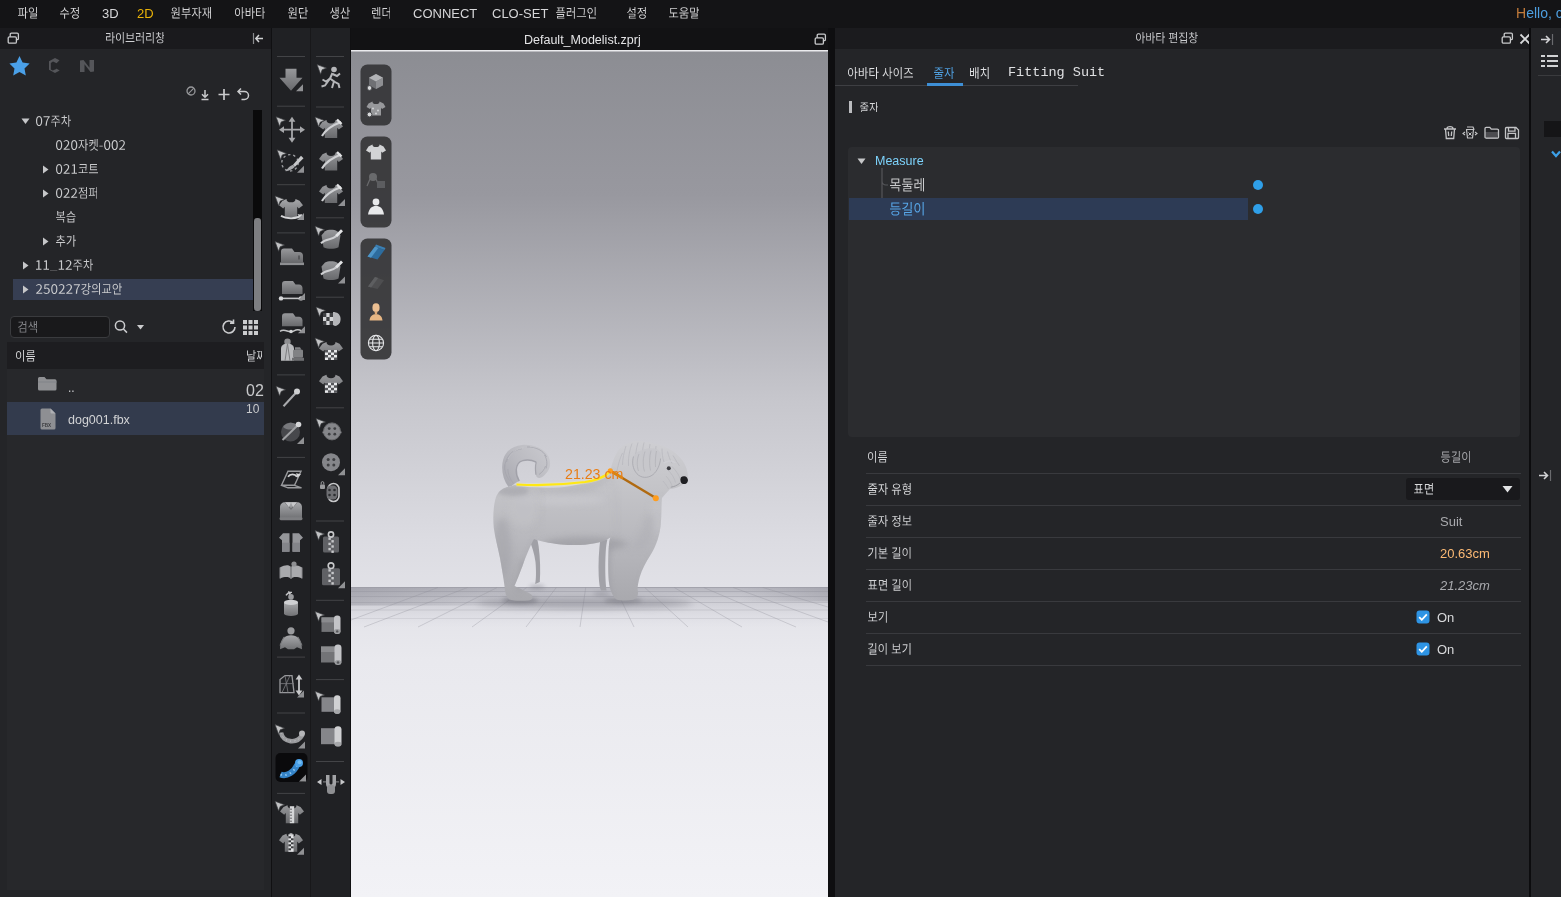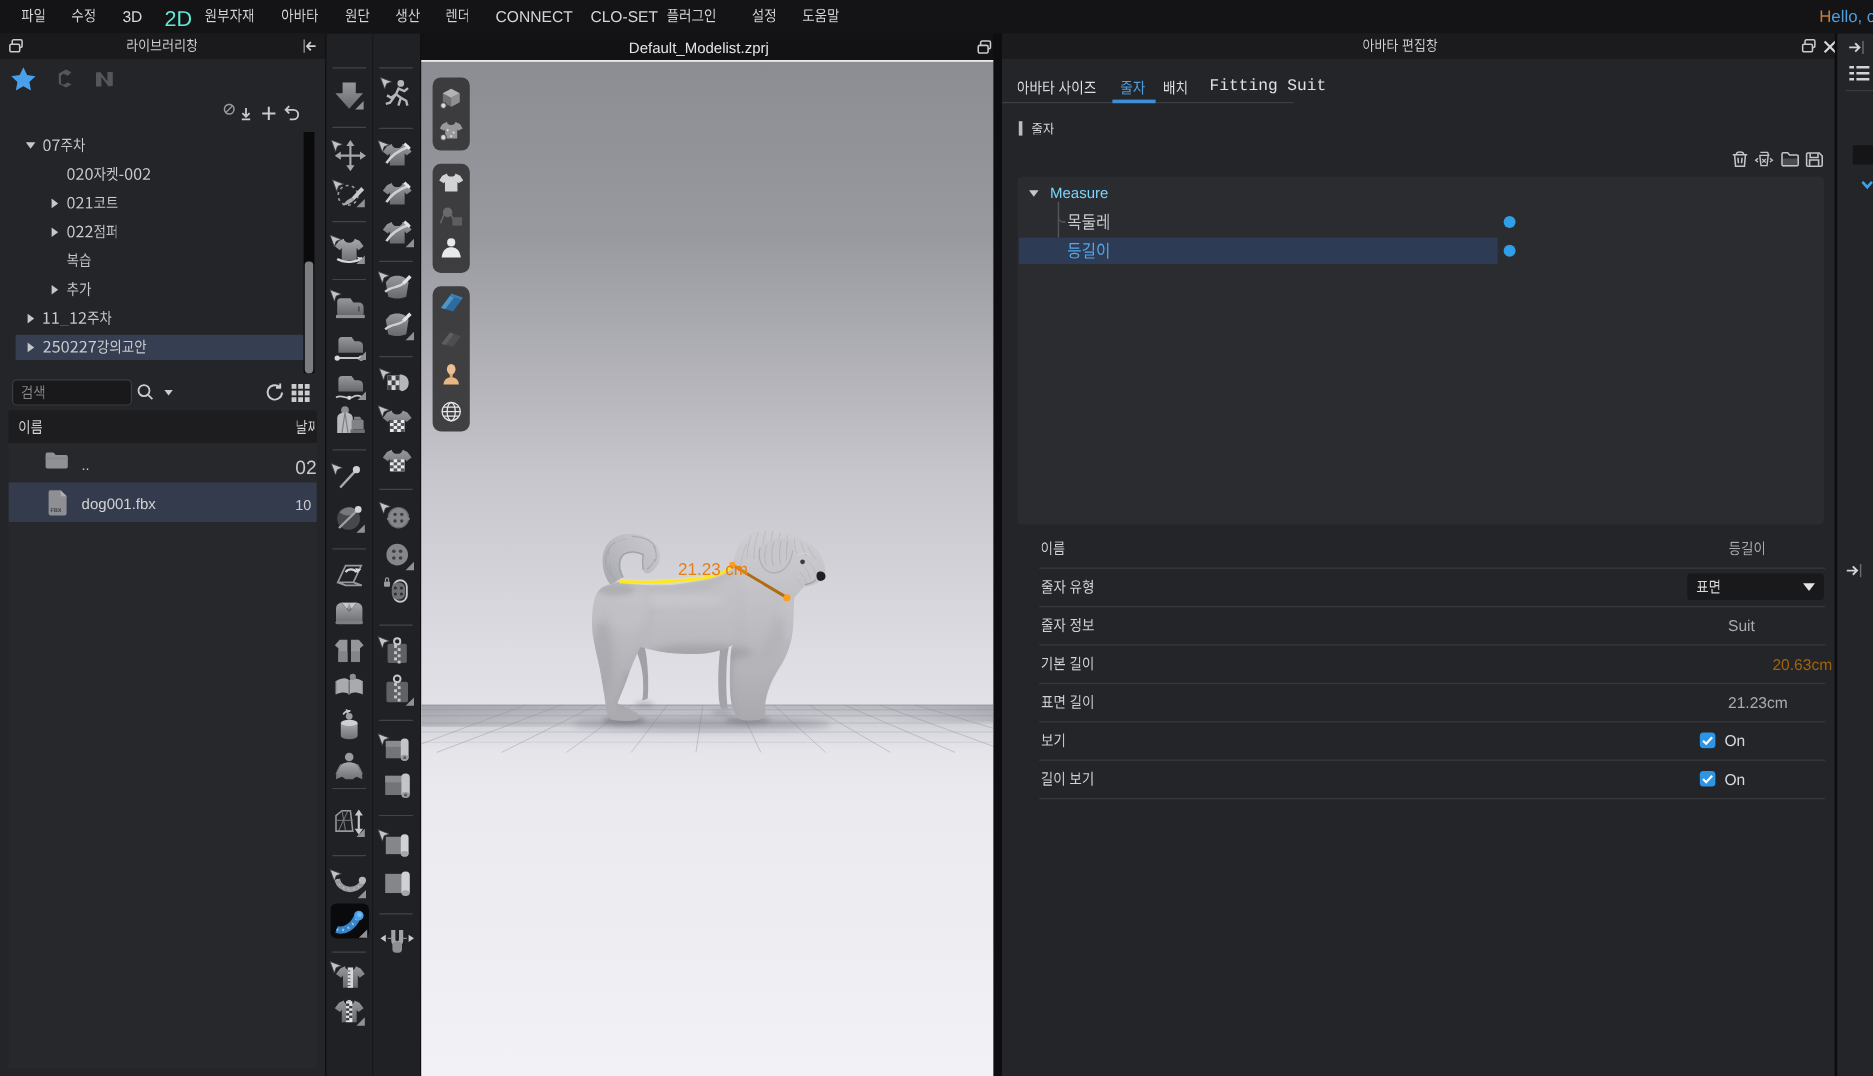--- a/index.html
+++ b/index.html
@@ -12,21 +12,21 @@
 <div id="page">
 
 <div class="abs" style="left:0;top:0;width:1561px;height:28px;background:#141416;"></div>
 <svg class="k" style="left:18.0px;top:7.1px" width="19.3" height="11.8" viewBox="0 0 19.3 11.8">
       <path fill="#d6d6d8" d="M0.3 1.3H5.9V2.1H0.3ZM0.1 8.8 0 7.9Q0.9 7.9 2 7.9Q3.1 7.9 4.2 7.8Q5.4 7.8 6.4 7.6L6.5 8.4Q5.4 8.6 4.3 8.7Q3.1 8.8 2.1 8.8Q1 8.8 0.1 8.8ZM1.4 1.9H2.3V8.2H1.4ZM3.9 1.9H4.8V8.2H3.9ZM7 0H8V11.8H7ZM7.8 4.7H9.7V5.6H7.8ZM13.4 0.4Q14.2 0.4 14.8 0.8Q15.4 1.1 15.7 1.7Q16 2.3 16 3Q16 3.8 15.7 4.4Q15.4 5 14.8 5.3Q14.2 5.6 13.4 5.6Q12.6 5.6 12 5.3Q11.4 5 11.1 4.4Q10.8 3.8 10.8 3Q10.8 2.3 11.1 1.7Q11.4 1.1 12 0.8Q12.6 0.4 13.4 0.4ZM13.4 1.3Q12.9 1.3 12.5 1.5Q12.1 1.8 11.9 2.1Q11.7 2.5 11.7 3Q11.7 3.5 11.9 3.9Q12.1 4.3 12.5 4.5Q12.9 4.8 13.4 4.8Q13.9 4.8 14.3 4.5Q14.7 4.3 14.9 3.9Q15.1 3.5 15.1 3Q15.1 2.5 14.9 2.1Q14.7 1.8 14.3 1.5Q13.9 1.3 13.4 1.3ZM18 0H18.9V6H18ZM12.3 6.6H18.9V9.4H13.2V11.2H12.3V8.6H18V7.5H12.3ZM12.3 10.7H19.3V11.6H12.3Z"></path>
     </svg>
 <svg class="k" style="left:60.0px;top:7.1px" width="18.9" height="11.8" viewBox="0 0 18.9 11.8">
       <path fill="#d6d6d8" d="M4.1 0.4H5V1.1Q5 1.7 4.7 2.3Q4.5 2.9 4.1 3.4Q3.7 3.9 3.2 4.3Q2.7 4.7 2.1 5Q1.5 5.2 0.8 5.3L0.5 4.5Q1 4.4 1.6 4.2Q2.1 3.9 2.6 3.6Q3 3.3 3.4 2.9Q3.7 2.5 3.9 2Q4.1 1.6 4.1 1.1ZM4.3 0.4H5.1V1.1Q5.1 1.6 5.3 2Q5.5 2.5 5.9 2.9Q6.2 3.3 6.7 3.6Q7.2 3.9 7.7 4.2Q8.2 4.4 8.8 4.5L8.4 5.3Q7.8 5.2 7.2 5Q6.6 4.7 6.1 4.3Q5.5 3.9 5.1 3.4Q4.7 2.9 4.5 2.3Q4.3 1.7 4.3 1.1ZM4.1 7.3H5.1V11.8H4.1ZM0 6.6H9.2V7.5H0ZM15.9 3H18.2V3.9H15.9ZM17.9 0H18.8V7H17.9ZM15.5 7.4Q16.5 7.4 17.3 7.6Q18 7.9 18.4 8.4Q18.9 8.9 18.9 9.6Q18.9 10.6 17.9 11.2Q17 11.7 15.5 11.7Q13.9 11.7 13 11.2Q12 10.6 12 9.6Q12 8.9 12.5 8.4Q12.9 7.9 13.6 7.6Q14.4 7.4 15.5 7.4ZM15.5 8.2Q14.7 8.2 14.1 8.4Q13.6 8.5 13.3 8.8Q13 9.1 13 9.6Q13 10 13.3 10.3Q13.6 10.6 14.1 10.7Q14.7 10.9 15.5 10.9Q16.2 10.9 16.8 10.7Q17.3 10.6 17.6 10.3Q17.9 10 17.9 9.6Q17.9 9.1 17.6 8.8Q17.3 8.5 16.8 8.4Q16.2 8.2 15.5 8.2ZM13 1.2H13.8V2.1Q13.8 3.2 13.4 4.2Q13.1 5.1 12.4 5.8Q11.8 6.5 10.9 6.9L10.4 6Q11 5.8 11.5 5.4Q12 5 12.3 4.5Q12.6 4 12.8 3.4Q13 2.8 13 2.1ZM13.2 1.2H14V2.1Q14 2.9 14.3 3.6Q14.6 4.3 15.1 4.9Q15.7 5.4 16.4 5.7L16 6.6Q15.1 6.2 14.5 5.6Q13.9 4.9 13.5 4Q13.2 3.1 13.2 2.1ZM10.7 0.9H16.2V1.7H10.7Z"></path>
     </svg>
 <span class="lat" style="left:102px;top:6px;font-size:13px;color:#d6d6d8;">3D</span>
-<span class="lat" style="left:137px;top:6px;font-size:18px;color:#5eead4;">2D</span>
+<span class="lat" style="left:137px;top:6px;font-size:13px;color:#eab308;">2D</span>
 <svg class="k" style="left:171.0px;top:7.1px" width="40.0" height="11.8" viewBox="0 0 40.0 11.8">
       <path fill="#d6d6d8" d="M3 5.9H3.9V8.5H3ZM7.5 0H8.4V8.9H7.5ZM1.4 10.6H8.7V11.5H1.4ZM1.4 8.1H2.4V10.9H1.4ZM0.1 6.3 0 5.4Q0.9 5.4 2.1 5.4Q3.2 5.4 4.3 5.3Q5.5 5.2 6.6 5.1L6.7 5.9Q5.6 6.1 4.4 6.2Q3.2 6.3 2.2 6.3Q1.1 6.3 0.1 6.3ZM5.4 6.9H7.7V7.7H5.4ZM3.3 0.5Q4.1 0.5 4.6 0.7Q5.2 1 5.5 1.5Q5.8 1.9 5.8 2.5Q5.8 3.1 5.5 3.6Q5.2 4.1 4.6 4.3Q4.1 4.6 3.3 4.6Q2.6 4.6 2 4.3Q1.4 4.1 1.1 3.6Q0.8 3.1 0.8 2.5Q0.8 1.9 1.1 1.5Q1.4 1 2 0.7Q2.6 0.5 3.3 0.5ZM3.3 1.3Q2.6 1.3 2.1 1.6Q1.7 2 1.7 2.5Q1.7 3.1 2.1 3.4Q2.6 3.8 3.3 3.8Q4 3.8 4.5 3.4Q4.9 3.1 4.9 2.5Q4.9 2.1 4.7 1.9Q4.5 1.6 4.2 1.4Q3.8 1.3 3.3 1.3ZM10.5 7H19.7V7.8H10.5ZM14.6 7.4H15.5V11.8H14.6ZM11.6 0.5H12.6V2.1H17.6V0.5H18.5V5.6H11.6ZM12.6 3V4.7H17.6V3ZM23.4 1.7H24.1V3.6Q24.1 4.5 23.9 5.4Q23.7 6.3 23.3 7.1Q22.9 7.9 22.4 8.5Q21.8 9.1 21.2 9.5L20.7 8.6Q21.2 8.3 21.7 7.8Q22.2 7.2 22.6 6.6Q23 5.9 23.2 5.1Q23.4 4.3 23.4 3.6ZM23.6 1.7H24.3V3.6Q24.3 4.3 24.5 5Q24.7 5.7 25.1 6.4Q25.4 7 25.9 7.5Q26.4 8 26.9 8.4L26.4 9.2Q25.8 8.9 25.3 8.3Q24.8 7.7 24.4 6.9Q24 6.2 23.8 5.3Q23.6 4.5 23.6 3.6ZM21.1 1.2H26.6V2.1H21.1ZM27.8 0H28.7V11.8H27.8ZM28.5 4.7H30.4V5.7H28.5ZM39.1 0H40V11.8H39.1ZM37.5 4.7H39.4V5.6H37.5ZM36.9 0.3H37.7V11.2H36.9ZM33.4 1.8H34.1V3.2Q34.1 4.2 34 5.2Q33.8 6.1 33.5 6.9Q33.2 7.7 32.8 8.3Q32.3 8.9 31.7 9.3L31.2 8.5Q31.9 8 32.4 7.2Q32.9 6.4 33.1 5.4Q33.4 4.4 33.4 3.2ZM33.6 1.8H34.3V3.2Q34.3 4.3 34.5 5.2Q34.8 6.2 35.3 6.9Q35.8 7.7 36.5 8.1L35.9 8.9Q35.1 8.4 34.6 7.6Q34.1 6.7 33.8 5.6Q33.6 4.5 33.6 3.2ZM31.4 1.4H36.1V2.3H31.4Z"></path>
     </svg>
 <svg class="k" style="left:235.0px;top:7.1px" width="30.2" height="11.8" viewBox="0 0 30.2 11.8">
       <path fill="#d6d6d8" d="M2.6 0.9Q3.3 0.9 3.9 1.4Q4.5 1.9 4.8 2.8Q5.1 3.7 5.1 5Q5.1 6.3 4.8 7.2Q4.5 8.1 3.9 8.6Q3.3 9.1 2.6 9.1Q1.8 9.1 1.2 8.6Q0.7 8.1 0.3 7.2Q0 6.3 0 5Q0 3.7 0.3 2.8Q0.7 1.9 1.2 1.4Q1.8 0.9 2.6 0.9ZM2.6 1.9Q2.1 1.9 1.7 2.3Q1.3 2.6 1.1 3.3Q0.9 4 0.9 5Q0.9 5.9 1.1 6.7Q1.3 7.4 1.7 7.8Q2.1 8.1 2.6 8.1Q3.1 8.1 3.4 7.8Q3.8 7.4 4 6.7Q4.2 5.9 4.2 5Q4.2 4 4 3.3Q3.8 2.6 3.4 2.3Q3.1 1.9 2.6 1.9ZM6.8 0H7.7V11.8H6.8ZM7.5 4.7H9.4V5.6H7.5ZM17.2 0H18.1V11.8H17.2ZM17.9 4.6H19.8V5.5H17.9ZM10.7 1H11.6V4.1H14.5V1H15.4V8.9H10.7ZM11.6 5V8H14.5V5ZM21.1 8H21.9Q22.8 8 23.6 8Q24.4 8 25.1 7.9Q25.9 7.8 26.6 7.7L26.7 8.6Q25.9 8.7 25.2 8.8Q24.5 8.9 23.7 8.9Q22.9 8.9 21.9 8.9H21.1ZM21.1 1.1H25.9V2H22V8.3H21.1ZM21.8 4.4H25.6V5.2H21.8ZM27.6 0H28.5V11.8H27.6ZM28.3 4.7H30.2V5.6H28.3Z"></path>
     </svg>
 <svg class="k" style="left:288.0px;top:7.2px" width="19.9" height="11.5" viewBox="0 0 19.9 11.5">
       <path fill="#d6d6d8" d="M3 5.9H3.9V8.5H3ZM7.5 0H8.4V9H7.5ZM1.4 10.6H8.7V11.5H1.4ZM1.4 8.1H2.4V10.9H1.4ZM0.1 6.3 0 5.4Q0.9 5.4 2.1 5.4Q3.2 5.4 4.3 5.3Q5.5 5.3 6.6 5.1L6.7 5.9Q5.6 6.1 4.4 6.2Q3.2 6.3 2.2 6.3Q1.1 6.3 0.1 6.3ZM5.4 7H7.7V7.7H5.4ZM3.3 0.5Q4.1 0.5 4.6 0.7Q5.2 1 5.5 1.5Q5.8 1.9 5.8 2.5Q5.8 3.2 5.5 3.6Q5.2 4.1 4.6 4.3Q4.1 4.6 3.3 4.6Q2.6 4.6 2 4.3Q1.4 4.1 1.1 3.6Q0.8 3.2 0.8 2.5Q0.8 1.9 1.1 1.5Q1.4 1 2 0.7Q2.6 0.5 3.3 0.5ZM3.3 1.3Q2.6 1.3 2.1 1.6Q1.7 2 1.7 2.5Q1.7 3.1 2.1 3.4Q2.6 3.8 3.3 3.8Q4 3.8 4.5 3.4Q4.9 3.1 4.9 2.5Q4.9 2.2 4.7 1.9Q4.5 1.6 4.2 1.4Q3.8 1.3 3.3 1.3ZM17.5 0H18.4V8.5H17.5ZM18.1 3.5H19.9V4.4H18.1ZM10.9 5.5H11.7Q12.8 5.5 13.6 5.5Q14.4 5.5 15 5.4Q15.7 5.3 16.4 5.2L16.5 6Q15.8 6.2 15.1 6.3Q14.4 6.4 13.6 6.4Q12.8 6.4 11.7 6.4H10.9ZM10.9 1H15.4V1.9H11.9V6H10.9ZM12 10.6H18.9V11.5H12ZM12 7.7H13V11H12Z"></path>
     </svg>
 <svg class="k" style="left:330.0px;top:7.1px" width="19.9" height="11.7" viewBox="0 0 19.9 11.7">
@@ -173,21 +173,21 @@
     </svg>
 <span class="lat" style="left:68px;top:381px;font-size:12px;color:#c9cacc;">..</span>
 <span class="lat" style="left:246px;top:382px;font-size:16px;color:#c9cacc;">02</span>
 
 <svg class="abs" style="left:39px;top:408px" width="18" height="22" viewBox="0 0 18 22">
       <path d="M1.5 2A1.5 1.5 0 0 1 3 .5h8.5L16.5 5.5V20a1.5 1.5 0 0 1-1.5 1.5H3A1.5 1.5 0 0 1 1.5 20z" fill="#8e8f93"></path>
       <path d="M11.5.5 16.5 5.5h-4a1 1 0 0 1-1-1z" fill="#aeafb3"></path>
       <text x="3" y="19" font-size="4.6" fill="#3c3d40" font-family="Liberation Sans" font-weight="bold">FBX</text>
     </svg>
 <span class="lat" style="left:68px;top:413px;font-size:12.5px;color:#d2d3d5;">dog001.fbx</span>
-<span class="lat" style="left:246px;top:414px;font-size:12px;color:#c9cacc;">10</span>
+<span class="lat" style="left:246px;top:402px;font-size:12px;color:#c9cacc;">10</span>
 
 <div class="abs" style="left:271px;top:28px;width:80px;height:869px;background:#202124;"></div>
 <div class="abs" style="left:271px;top:28px;width:1px;height:869px;background:#101012;"></div>
 <div class="abs" style="left:310px;top:28px;width:1px;height:869px;background:#18181a;"></div>
 <div class="abs" style="left:350px;top:28px;width:1px;height:869px;background:#101012;"></div>
 <svg class="abs" style="left:271px;top:28px" width="80" height="869" viewBox="271 28 80 869">
 <defs>
 <g id="cur">
           <path d="M0 0 L9.5 3.6 L5.2 5.2 L3.6 9.8 Z" fill="#c2c3c5" stroke="#3a3b3d" stroke-width=".7"></path>
         </g>
@@ -958,22 +958,22 @@
       <path fill="#a9aaae" d="M0 5.6H9.2V6.5H0ZM1.2 3.6H8.2V4.5H1.2ZM1.2 0.5H8.1V1.4H2.1V4H1.2ZM4.6 7.5Q6.2 7.5 7.2 8.1Q8.1 8.6 8.1 9.6Q8.1 10.6 7.2 11.2Q6.2 11.7 4.6 11.7Q3 11.7 2 11.2Q1.1 10.6 1.1 9.6Q1.1 8.6 2 8.1Q3 7.5 4.6 7.5ZM4.6 8.3Q3.8 8.3 3.2 8.5Q2.7 8.7 2.4 8.9Q2 9.2 2 9.6Q2 10 2.4 10.3Q2.7 10.6 3.2 10.7Q3.8 10.9 4.6 10.9Q5.4 10.9 6 10.7Q6.6 10.6 6.9 10.3Q7.2 10 7.2 9.6Q7.2 9.2 6.9 8.9Q6.6 8.7 6 8.5Q5.4 8.3 4.6 8.3ZM17.8 0H18.8V6H17.8ZM14.7 0.6H15.7Q15.7 2.1 15.2 3.2Q14.6 4.3 13.5 5.1Q12.4 5.8 10.9 6.2L10.6 5.4Q11.6 5.1 12.4 4.7Q13.1 4.3 13.7 3.8Q14.2 3.2 14.5 2.6Q14.7 1.9 14.7 1.1ZM11.1 0.6H15.3V1.5H11.1ZM12.2 6.6H18.8V9.4H13.1V11.2H12.2V8.6H17.8V7.4H12.2ZM12.2 10.8H19.1V11.7H12.2ZM28.2 0H29.2V11.8H28.2ZM23.8 0.9Q24.5 0.9 25.1 1.4Q25.7 1.9 26 2.8Q26.4 3.8 26.4 5Q26.4 6.3 26 7.2Q25.7 8.1 25.1 8.6Q24.5 9.1 23.8 9.1Q23 9.1 22.4 8.6Q21.8 8.1 21.5 7.2Q21.2 6.3 21.2 5Q21.2 3.8 21.5 2.8Q21.8 1.9 22.4 1.4Q23 0.9 23.8 0.9ZM23.8 1.9Q23.3 1.9 22.9 2.3Q22.5 2.6 22.3 3.4Q22.1 4.1 22.1 5Q22.1 6 22.3 6.7Q22.5 7.4 22.9 7.8Q23.3 8.2 23.8 8.2Q24.3 8.2 24.7 7.8Q25 7.4 25.3 6.7Q25.5 6 25.5 5Q25.5 4.1 25.3 3.4Q25 2.6 24.7 2.3Q24.3 1.9 23.8 1.9Z"></path>
     </svg>
 <div class="abs" style="left:1406px;top:478px;width:114px;height:22px;background:#19191c;border-radius:3px;"></div>
 <svg class="k" style="left:1414.0px;top:483.3px" width="19.1" height="11.5" viewBox="0 0 19.1 11.5">
       <path fill="#d8d9db" d="M2.6 6.4H3.5V9.7H2.6ZM5.7 6.4H6.6V9.7H5.7ZM0 9.4H9.3V10.3H0ZM0.8 1.1H8.4V2H0.8ZM0.8 5.8H8.4V6.7H0.8ZM2.4 1.8H3.3V6H2.4ZM5.9 1.8H6.8V6H5.9ZM15.3 2.1H18.2V2.9H15.3ZM15.3 4.6H18.2V5.5H15.3ZM10.9 1H15.5V6.5H10.9ZM14.6 1.9H11.8V5.6H14.6ZM17.9 0H18.8V8.6H17.9ZM12.2 10.6H19.1V11.5H12.2ZM12.2 7.8H13.2V11H12.2Z"></path>
     </svg>
 <svg class="abs" style="left:1502px;top:485px" width="11" height="8" viewBox="0 0 11 8">
       <path d="M0.5 1h10L5.5 7.5z" fill="#e2e3e5"></path>
     </svg>
 <span class="lat" style="left:1440px;top:514px;font-size:13px;color:#a9aaae;">Suit</span>
-<span class="lat" style="left:1440px;top:546px;font-size:13px;color:#a16207;margin-left:37px;">20.63cm</span>
-<span class="lat" style="left:1440px;top:578px;font-size:13px;color:#a9aaae;">21.23cm</span>
+<span class="lat" style="left:1440px;top:546px;font-size:13px;color:#fdba74;">20.63cm</span>
+<span class="lat" style="left:1440px;top:578px;font-size:13px;color:#a9aaae;font-style:italic;">21.23cm</span>
 <svg class="abs" style="left:1416px;top:610px" width="14" height="14" viewBox="0 0 14 14">
       <rect x="0.5" y="0.5" width="13" height="13" rx="3" fill="#2e94e4"></rect>
       <path d="M3.2 7.2 5.8 9.8 10.8 4.4" stroke="#fff" stroke-width="1.8" fill="none"></path>
     </svg>
 <span class="lat" style="left:1437px;top:610px;font-size:13px;color:#d8d9db;">On</span>
 <svg class="abs" style="left:1416px;top:642px" width="14" height="14" viewBox="0 0 14 14">
       <rect x="0.5" y="0.5" width="13" height="13" rx="3" fill="#2e94e4"></rect>
       <path d="M3.2 7.2 5.8 9.8 10.8 4.4" stroke="#fff" stroke-width="1.8" fill="none"></path>
     </svg>
 <span class="lat" style="left:1437px;top:642px;font-size:13px;color:#d8d9db;">On</span>

